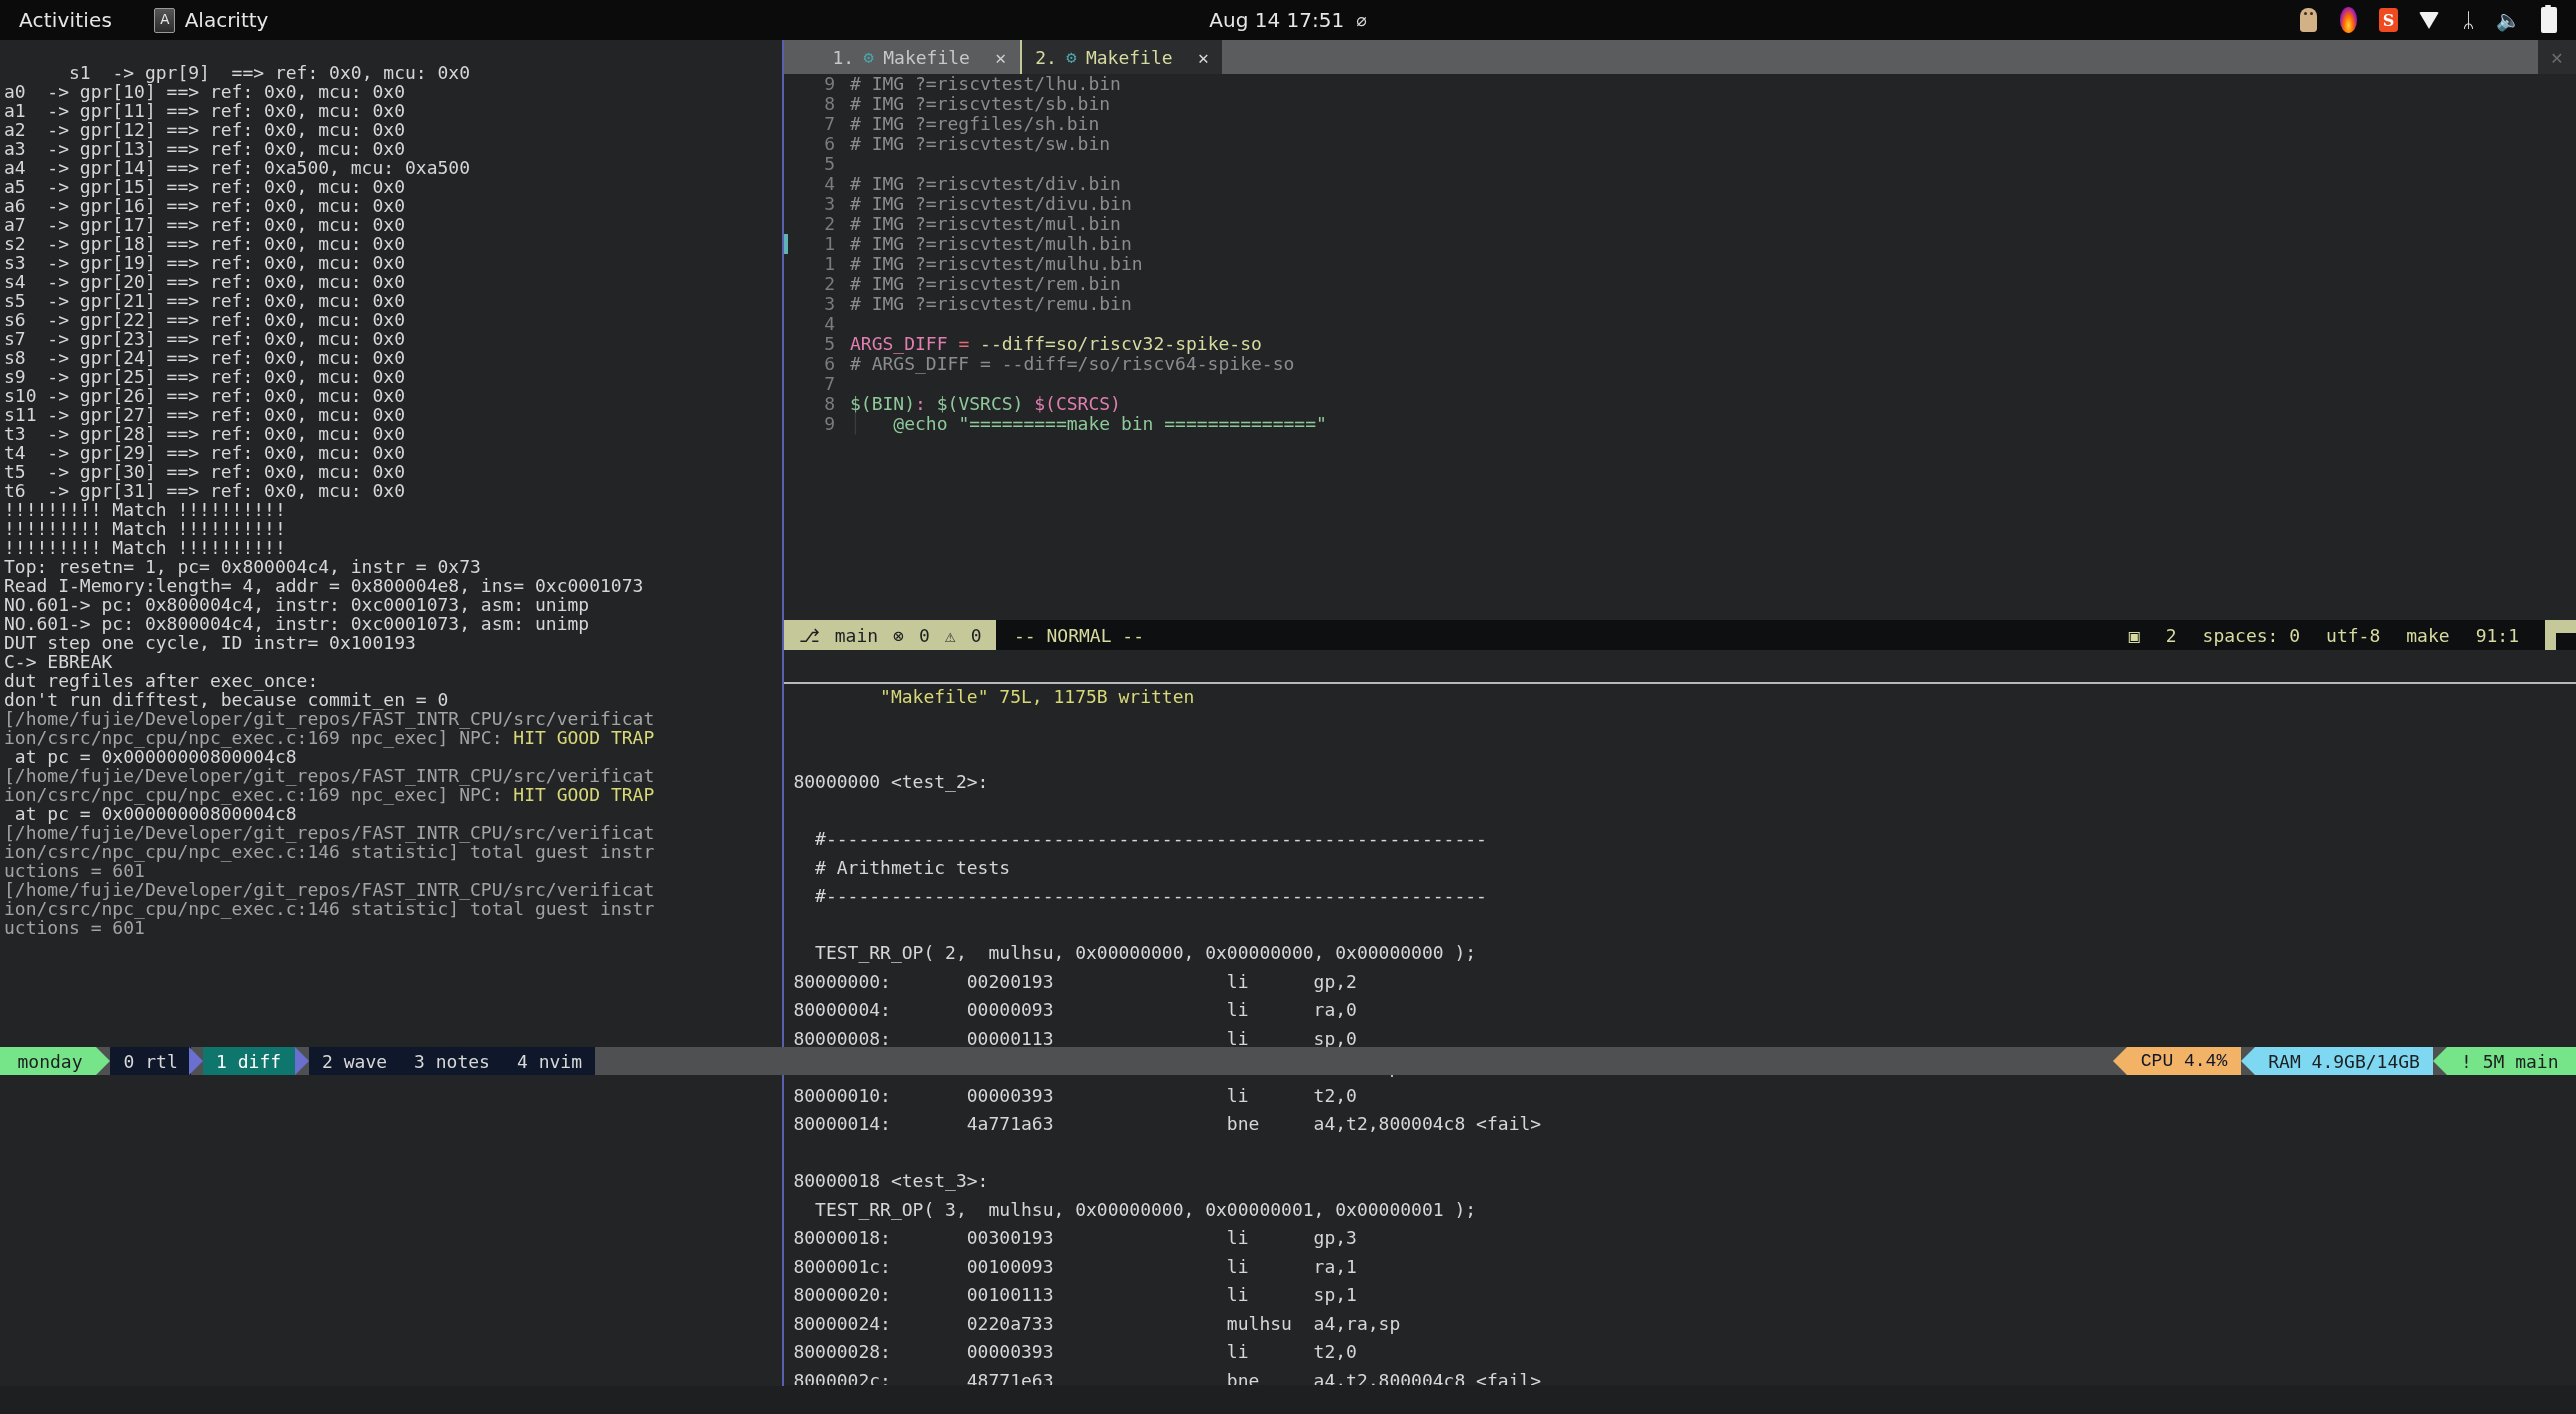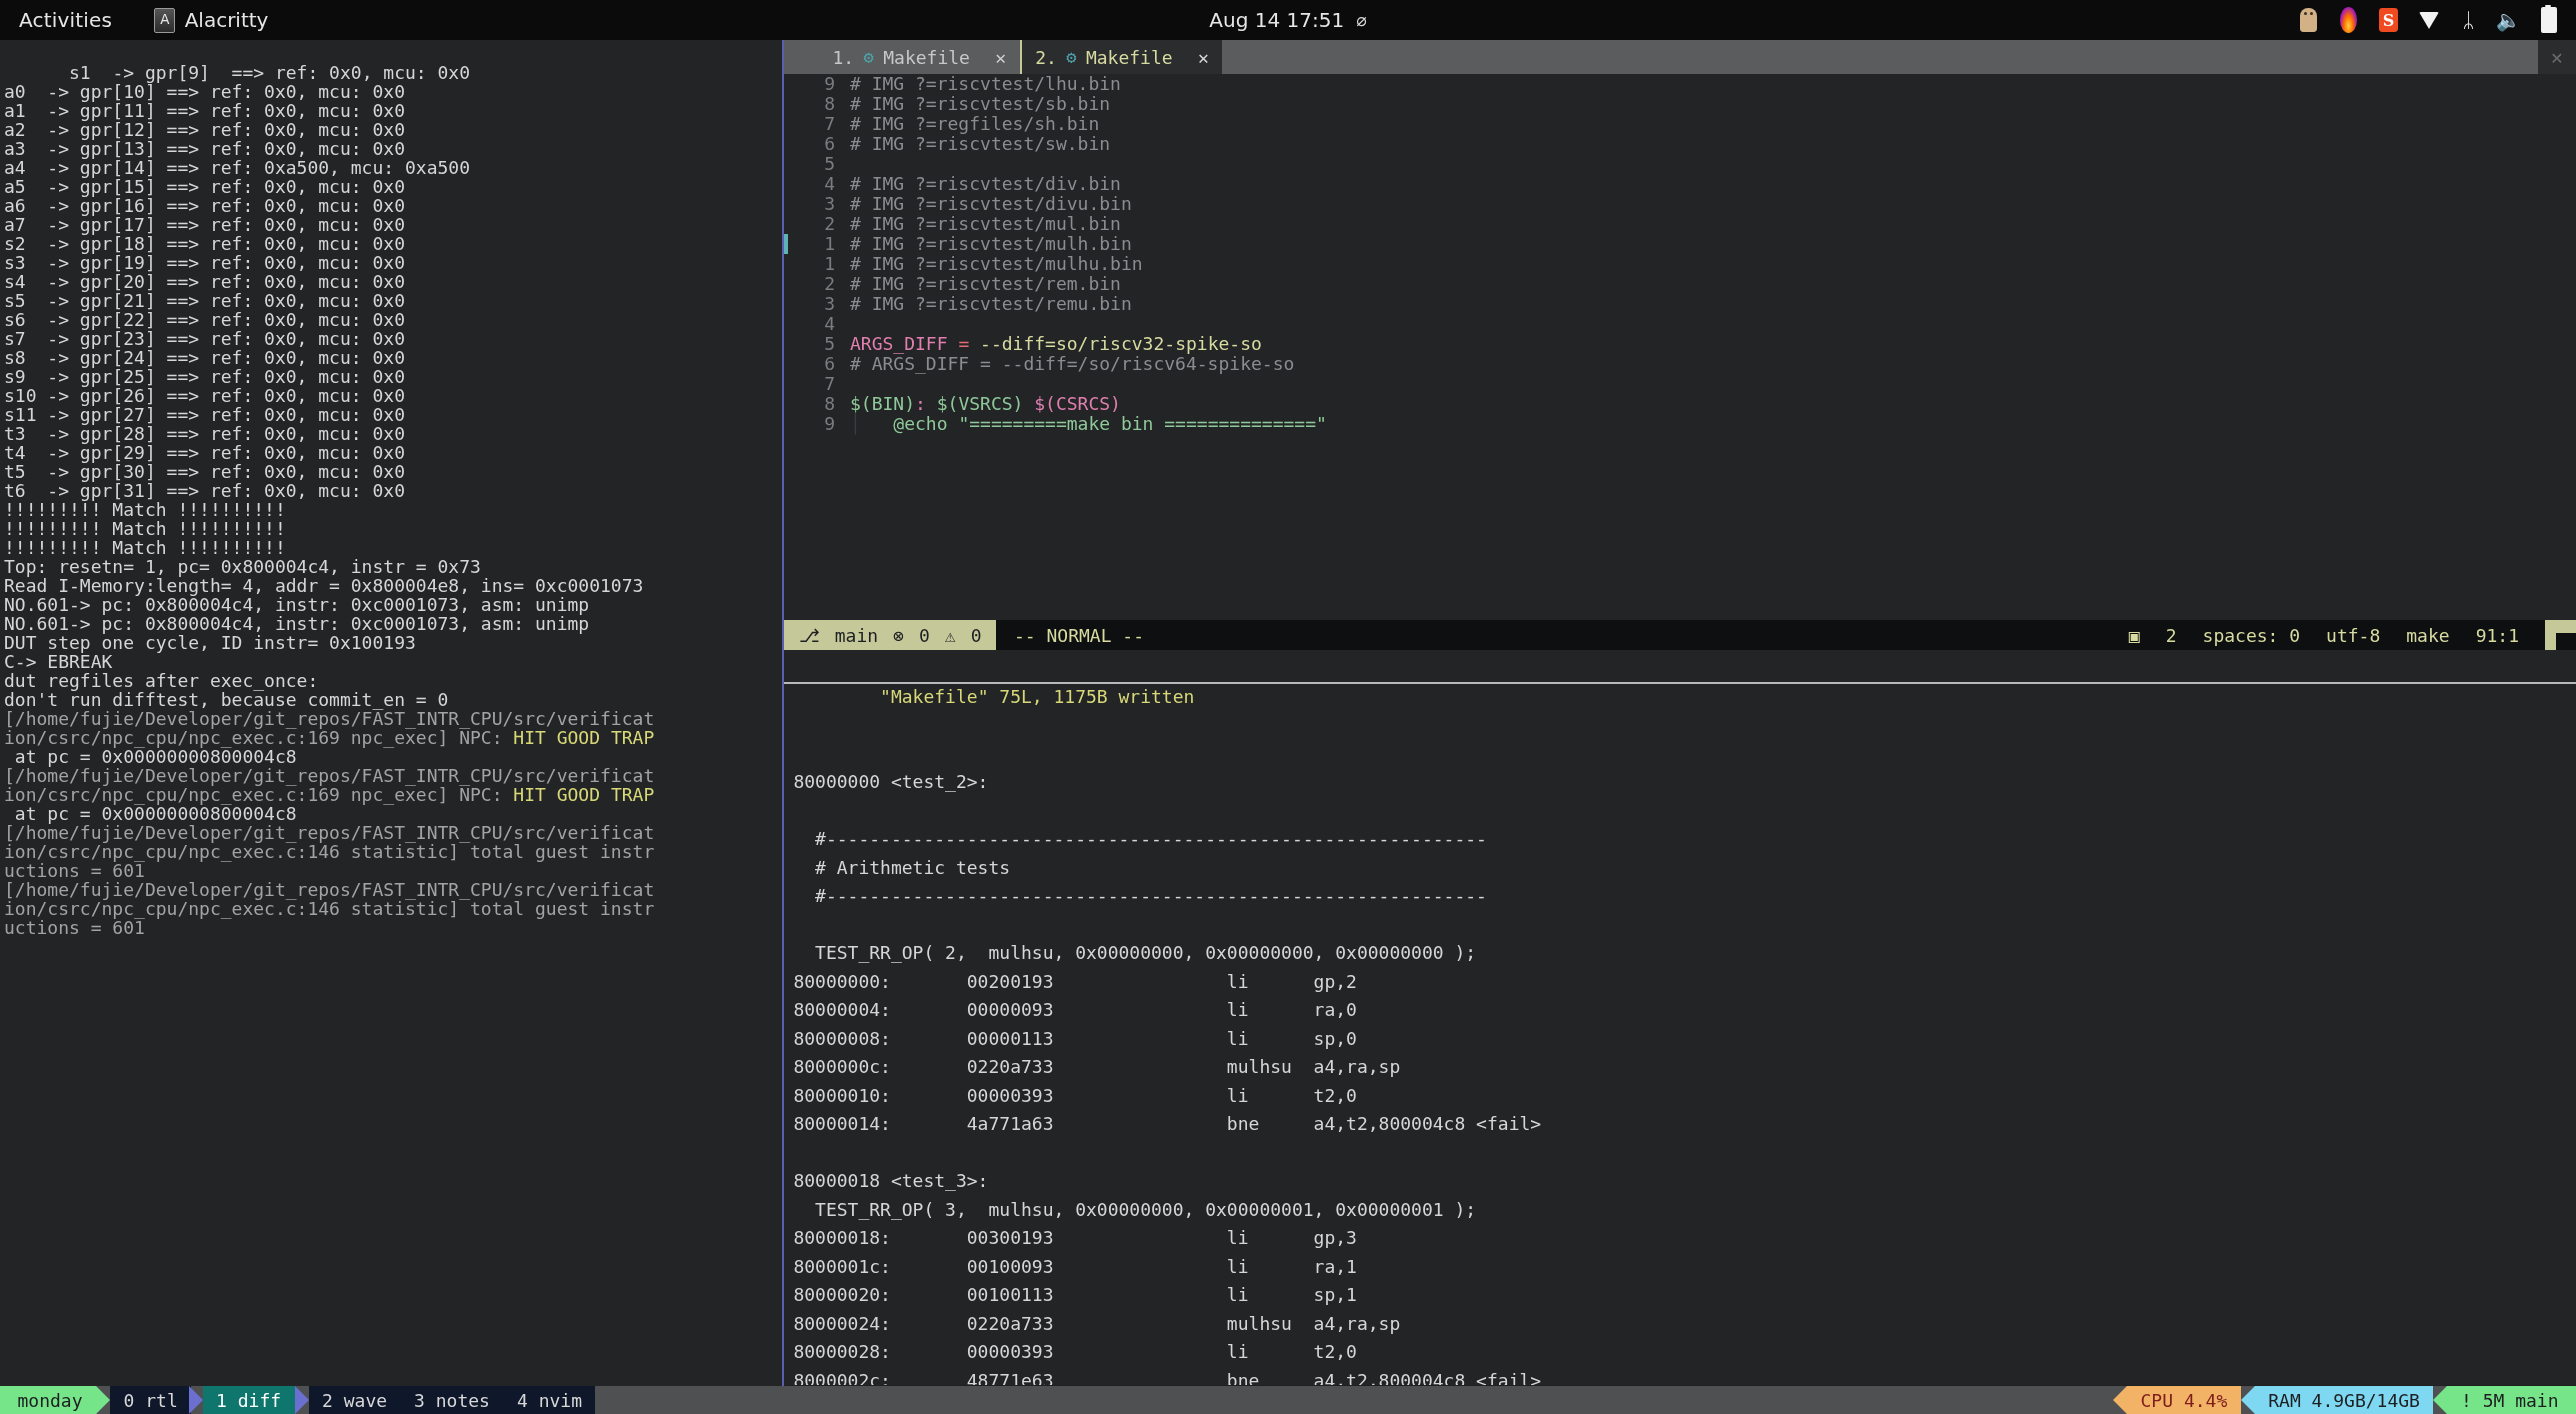--- a/index.html
+++ b/index.html
@@ -1,21 +1,21 @@
 <!DOCTYPE html>
 <html style="font-size:10.8px"><head>
 <meta charset="utf-8">
 <style>
   html,body{margin:0;padding:0;background:#000;}
   body{
     width:2576px;height:1414px;overflow:hidden;
     font-family:"DejaVu Sans Mono","Liberation Mono",monospace;
     background:#1d1f21;
   }
-  .screen{position:relative;width:2576px;height:1414px;background:#222426;}
+  .screen{position:relative;width:2576px;height:1075px;background:#222426;}
 
   
   .topbar{
     position:absolute;left:0;top:0;width:2576px;height:40px;
     background:#0b0b0b;color:#e6e6e6;
     display:flex;align-items:center;
     font-family:"DejaVu Sans","Liberation Sans",sans-serif;
     font-size:20px;
   }
   .topbar .activities{margin-left:19px;letter-spacing:0.2px;}
@@ -131,21 +131,21 @@
     font-family:"DejaVu Sans Mono","Liberation Mono",monospace;
     border-radius:7px;
   }
   .seg{display:flex;align-items:center;padding:0 13.5px;white-space:nowrap;height:28px;}
   .seg-session{background:#76e58a;color:#1d1f21;padding-left:17.5px;}
   .arrow-r{width:0;height:0;border-top:14px solid transparent;border-bottom:14px solid transparent;flex:none;}
   .arrow-l{width:0;height:0;border-top:14px solid transparent;border-bottom:14px solid transparent;flex:none;}
   .win{background:#0f172a;color:#d8d8d8;}
   .win.active{background:#0f766e;color:#ffffff;}
   .tmux-spacer{flex:1;background:#4e5052;}
-  .seg-cpu{background:#f2b366;color:#7f1d1d;}
+  .seg-cpu{background:#f2b366;color:#0f172a;font-family:Liberation Mono, monospace;}
   .seg-ram{background:#7fd8f2;color:#1d1f21;}
   .seg-git{background:#76e58a;color:#1d1f21;padding-right:17.5px;}
 </style>
 </head>
 <body>
 
 <div class="screen">
 
   <div class="topbar">
     <div class="activities">Activities</div>

